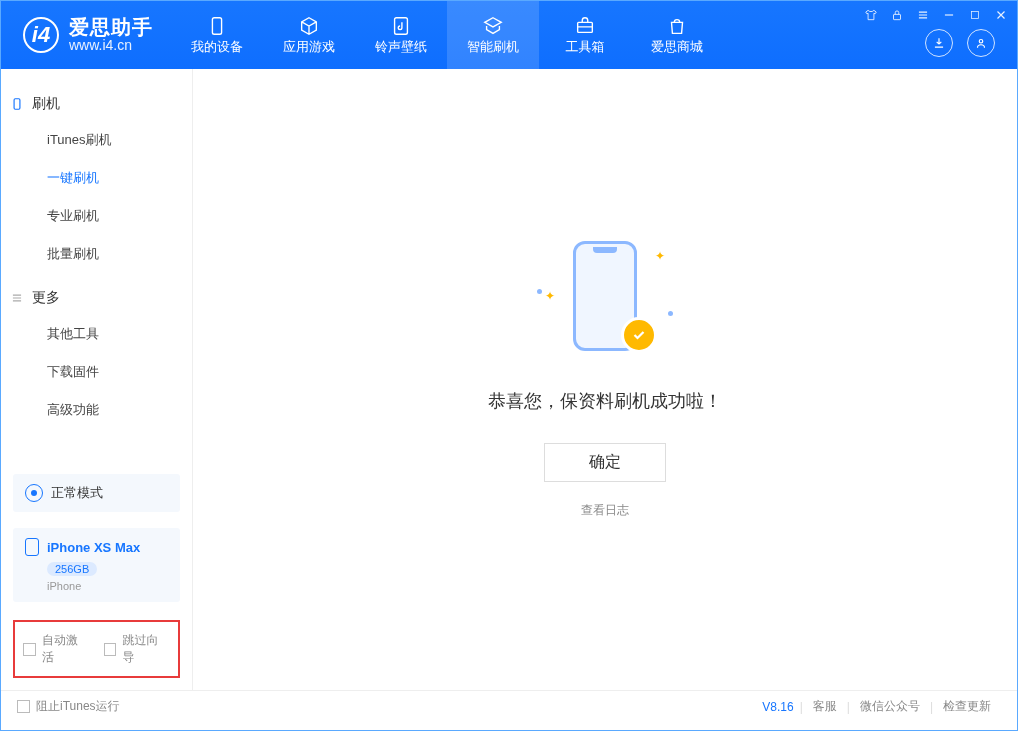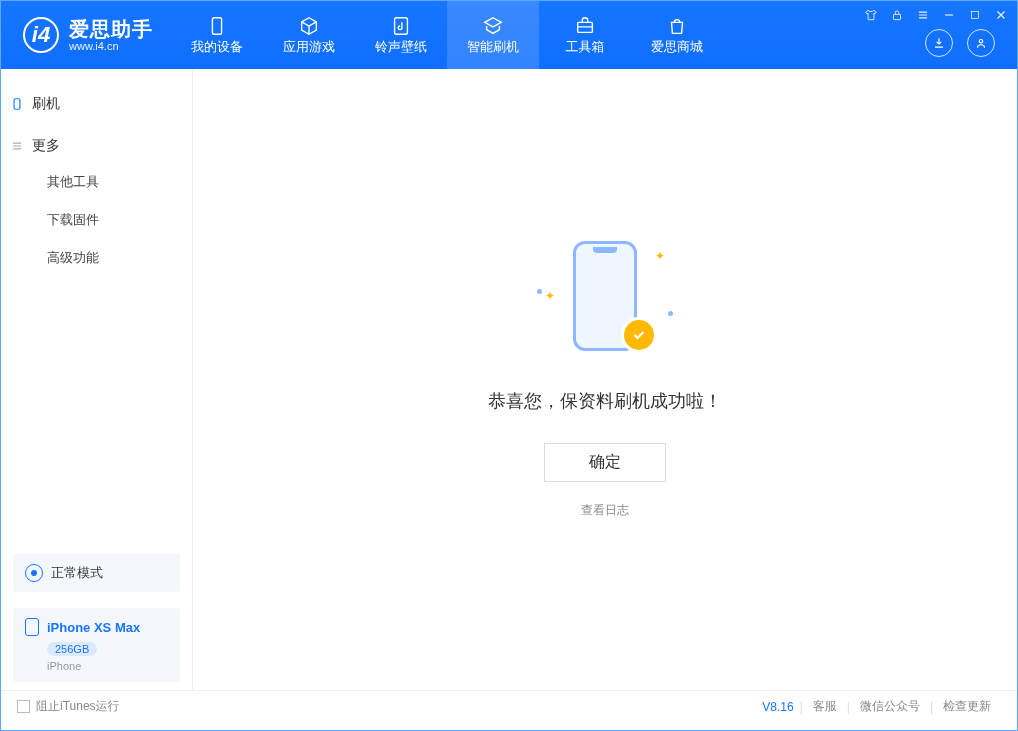--- a/index.html
+++ b/index.html
@@ -4,21 +4,21 @@
 <style>
 * { margin: 0; padding: 0; box-sizing: border-box; font-family: "Microsoft YaHei", Arial, sans-serif; }
 body { background: #fff; width: 1018px; height: 731px; overflow: hidden; border: 1px solid #5aa9ff; }
 
 
 .header { height: 68px; background: linear-gradient(to bottom, #1776ff, #0e6eff); display: flex; align-items: center; color: #fff; position: relative; }
 .logo-area { display: flex; align-items: center; padding: 0 18px 0 22px; height: 100%; }
 .logo-icon { width: 36px; height: 36px; border: 2px solid #fff; border-radius: 50%; display: flex; align-items: center; justify-content: center; font-weight: bold; font-size: 22px; margin-right: 10px; font-style: italic; }
 .logo-text { display: flex; flex-direction: column; line-height: 1.1; }
 .logo-title { font-size: 20px; font-weight: 600; letter-spacing: 1px; }
-.logo-sub { font-size: 11px; opacity: 0.9; }
+.logo-sub { font-size: 14px; opacity: 0.9; }
 .nav { display: flex; height: 100%; }
 .nav-item { width: 92px; display: flex; flex-direction: column; align-items: center; justify-content: center; cursor: pointer; font-size: 13px; position: relative; }
 .nav-item.active { background: rgba(255,255,255,0.15); }
 .nav-icon { width: 24px; height: 24px; display: flex; align-items: center; justify-content: center; }
 .window-controls { position: absolute; right: 8px; top: 6px; display: flex; gap: 10px; align-items: center; }
 .wc { width: 16px; height: 16px; display: flex; align-items: center; justify-content: center; cursor: pointer; opacity: 0.9; }
 .header-right-icons { position: absolute; right: 22px; bottom: 12px; display: flex; gap: 14px; }
 .hr-icon { width: 28px; height: 28px; border: 1.5px solid rgba(255,255,255,0.8); border-radius: 50%; display: flex; align-items: center; justify-content: center; cursor: pointer; }
 
 
@@ -182,20 +182,26 @@
 
 <div class="body">
   <div class="sidebar">
     <div class="side-section">
       <div class="side-header">
         <span class="sh-icon"><svg viewBox="0 0 24 24" width="14" height="14" fill="none" stroke="#1776ff" stroke-width="2">
               <rect x="7" y="3" width="10" height="18" rx="2"></rect>
             </svg></span>
         <span>刷机</span>
       </div>
+      <div class="side-items">
+        <div class="side-item">iTunes刷机</div>
+        <div class="side-item active">一键刷机</div>
+        <div class="side-item">专业刷机</div>
+        <div class="side-item">批量刷机</div>
+      </div>
     </div>
     <div class="side-section">
       <div class="side-header">
         <span class="sh-icon"><svg viewBox="0 0 24 24" width="14" height="14" stroke="#aaa" stroke-width="2">
               <path d="M5 7h14M5 12h14M5 17h14"></path>
             </svg></span>
         <span>更多</span>
       </div>
       <div class="side-items">
         <div class="side-item">其他工具</div>
@@ -213,20 +219,30 @@
 
     <div class="device-card">
       <div class="device-row1">
         <span class="device-phone-icon"></span>
         <span>iPhone XS Max</span>
       </div>
       <span class="device-capacity">256GB</span>
       <div class="device-type">iPhone</div>
     </div>
 
+    <div class="options-box">
+      <label class="opt">
+        <span class="chk"></span>
+        <span>自动激活</span>
+      </label>
+      <label class="opt">
+        <span class="chk"></span>
+        <span>跳过向导</span>
+      </label>
+    </div>
   </div>
 
   <div class="main">
     <div class="illus">
       <div class="dot d1"></div>
       <div class="sparkle s1">✦</div>
       <div class="phone-shape">
         <div class="phone-notch"></div>
       </div>
       <div class="sparkle s2">✦</div>

